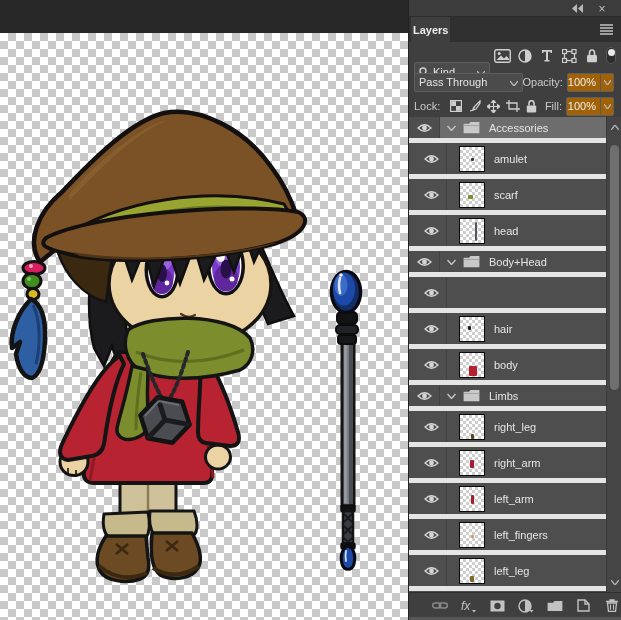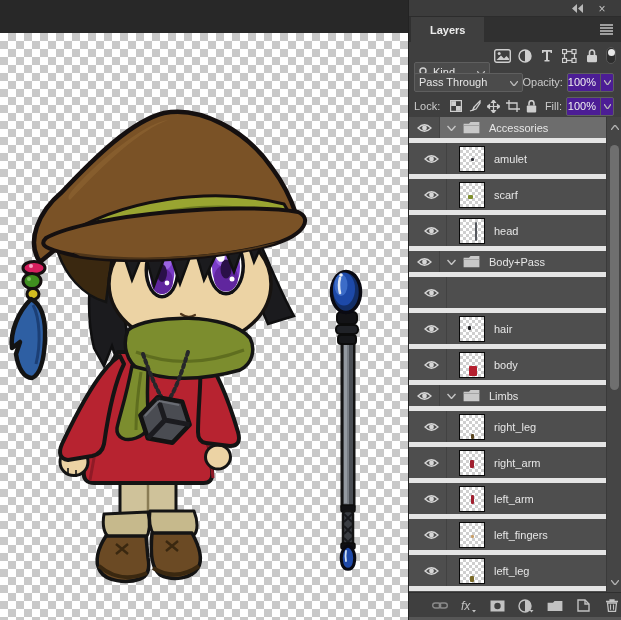--- a/index.html
+++ b/index.html
@@ -16,35 +16,35 @@
 
   
   .panel { position:absolute; left:408px; top:0; width:213px; height:620px;
     background:#3f3f3f; border-left:1px solid #232323; color:#d8d8d8; font-size:11px; }
   .titlebar { position:absolute; left:0; top:0; width:100%; height:17px; background:#3c3c3c;
     border-bottom:1px solid #2c2c2c; }
   .titlebar .tb-ic { position:absolute; top:3px; width:14px; height:11px; display:flex;
     align-items:center; justify-content:center; cursor:pointer; }
   .tb-collapse { right:36px; } .tb-close { right:12px; color:#c0c0c0; font-size:12px; line-height:10px; }
   .tabbar { position:absolute; left:0; top:17px; width:100%; height:25px; background:#303030; }
-  .tab { position:absolute; left:2px; top:0; height:25px; padding:0 19px; background:#3f3f3f;
+  .tab { position:absolute; left:2px; top:0; height:25px; padding:0 2px; background:#3f3f3f;
     display:flex; align-items:center; font-weight:700; color:#ededed; }
   .menu-icon { position:absolute; right:8px; top:7px; width:13px; height:11px; cursor:pointer; }
 
   .controls { position:absolute; left:0; top:42px; width:100%; height:75px; background:#3f3f3f; }
   .crow { display:flex; align-items:center; padding:0 5px; }
   .filter-row { height:27px; gap:3px; }
   .blend-row  { height:26px; }
   .lock-row   { height:22px; }
   .combo { height:19px; background:#4b4b4b; border:1px solid #5f5f5f; border-radius:2px;
     display:flex; align-items:center; padding:0 4px; gap:4px; color:#e6e6e6; cursor:pointer; }
   .combo .chev { margin-left:auto; }
   .combo-kind { width:82px;margin-top:32px; }
   .combo-blend { width:114px; }
-  .valbox { height:19px; background:#4c1d95; border:1px solid #5f5f5f; border-radius:2px;
+  .valbox { height:19px; background:#a16207; border:1px solid #5f5f5f; border-radius:2px;
     display:flex; align-items:center; cursor:pointer; }
   .valbox .val { flex:1; text-align:right; padding-right:4px; color:#efefef; }
   .valbox .vb-chev { width:13px; height:100%; border-left:1px solid #5a5a5a;
     display:flex; align-items:center; justify-content:center; }
   .ctl-label { color:#cbcbcb; }
   .icon-btn { width:21px; height:21px; display:flex; align-items:center; justify-content:center; cursor:pointer; }
   .lock-btn { width:19px; height:18px; }
   .filter-pill { width:11px; height:17px; background:#2d2d2d; border:1px solid #565656;
     border-radius:6px; position:relative; margin-left:1px; cursor:pointer; }
   .filter-pill .ball { position:absolute; left:1px; top:1px; width:7px; height:7px;
@@ -416,21 +416,21 @@
               <svg width="9" height="6" viewBox="0 0 9 6">
                 <path d="M0.5,1 L4.5,5.5 L8.5,1" fill="none" stroke="#c6c6c6" stroke-width="1.4"></path>
               </svg>
             </span>
             <span class="grp-folder">
               <svg width="17" height="13" viewBox="0 0 17 13">
                 <path d="M0.6,2.8 H6 L7.5,1 H16.4 V12.2 H0.6 Z" fill="#c9c9c9"></path>
                 <path d="M0.6,4.5 H16.4" stroke="#9a9a9a" stroke-width="0.8"></path>
               </svg>
             </span>
-            <span class="lname">Body+Pass</span>
+            <span class="lname">Body+Head</span>
           </div>
         </div>
         <div class="lrow row-layer">
           <div class="eye-cell">
             <svg width="15" height="10" viewBox="0 0 15 10">
               <path d="M1,5 Q7.5,-1.5 14,5 Q7.5,11.5 1,5 Z" fill="none" stroke="#d6d6d6" stroke-width="1.3"></path>
               <circle cx="7.5" cy="5" r="2.4" fill="#d6d6d6"></circle>
             </svg>
           </div>
         </div>

